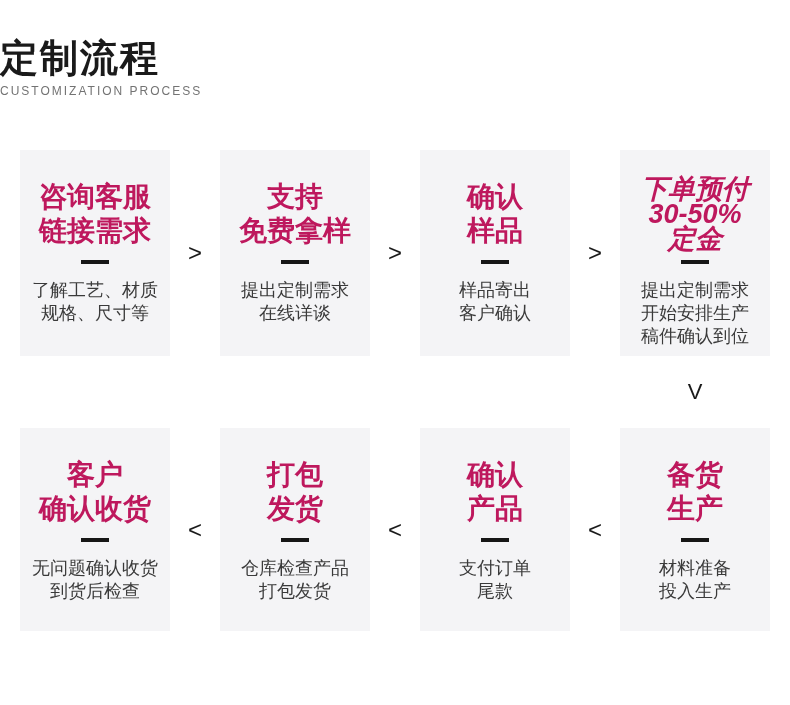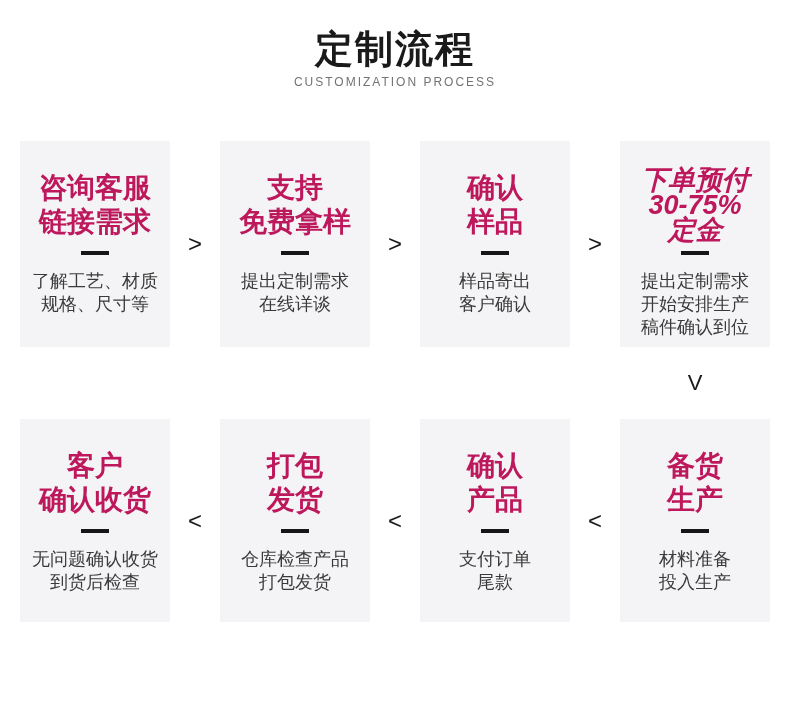--- a/index.html
+++ b/index.html
@@ -8,21 +8,21 @@
     background: #ffffff;
     font-family: "Liberation Sans", "DejaVu Sans", sans-serif;
   }
   .page {
     position: relative;
     width: 790px;
     height: 705px;
     background: #ffffff;
     overflow: hidden;
   }
-  header { text-align: center; padding-top: 28px; }
+  header { text-align: left; padding-top: 37px; }
   .page-title {
     margin: 0;
     font-size: 38px;
     line-height: 42px;
     font-weight: 700;
     letter-spacing: 2px;
     color: #1a1a1a;
   }
   .page-subtitle {
     margin-top: 5px;
@@ -144,21 +144,21 @@
             <div>样品寄出</div>
             <div>客户确认</div>
           </div>
         </div>
         <div class="arrow-cell">
           <span class="arrow">&gt;</span>
         </div>
         <div class="box">
           <div class="box-title tight">
             <div>下单预付</div>
-            <div>30-75%</div>
+            <div>30-50%</div>
             <div>定金</div>
           </div>
           <div class="divider"></div>
           <div class="box-desc">
             <div>提出定制需求</div>
             <div>开始安排生产</div>
             <div>稿件确认到位</div>
           </div>
         </div>
       </div>

